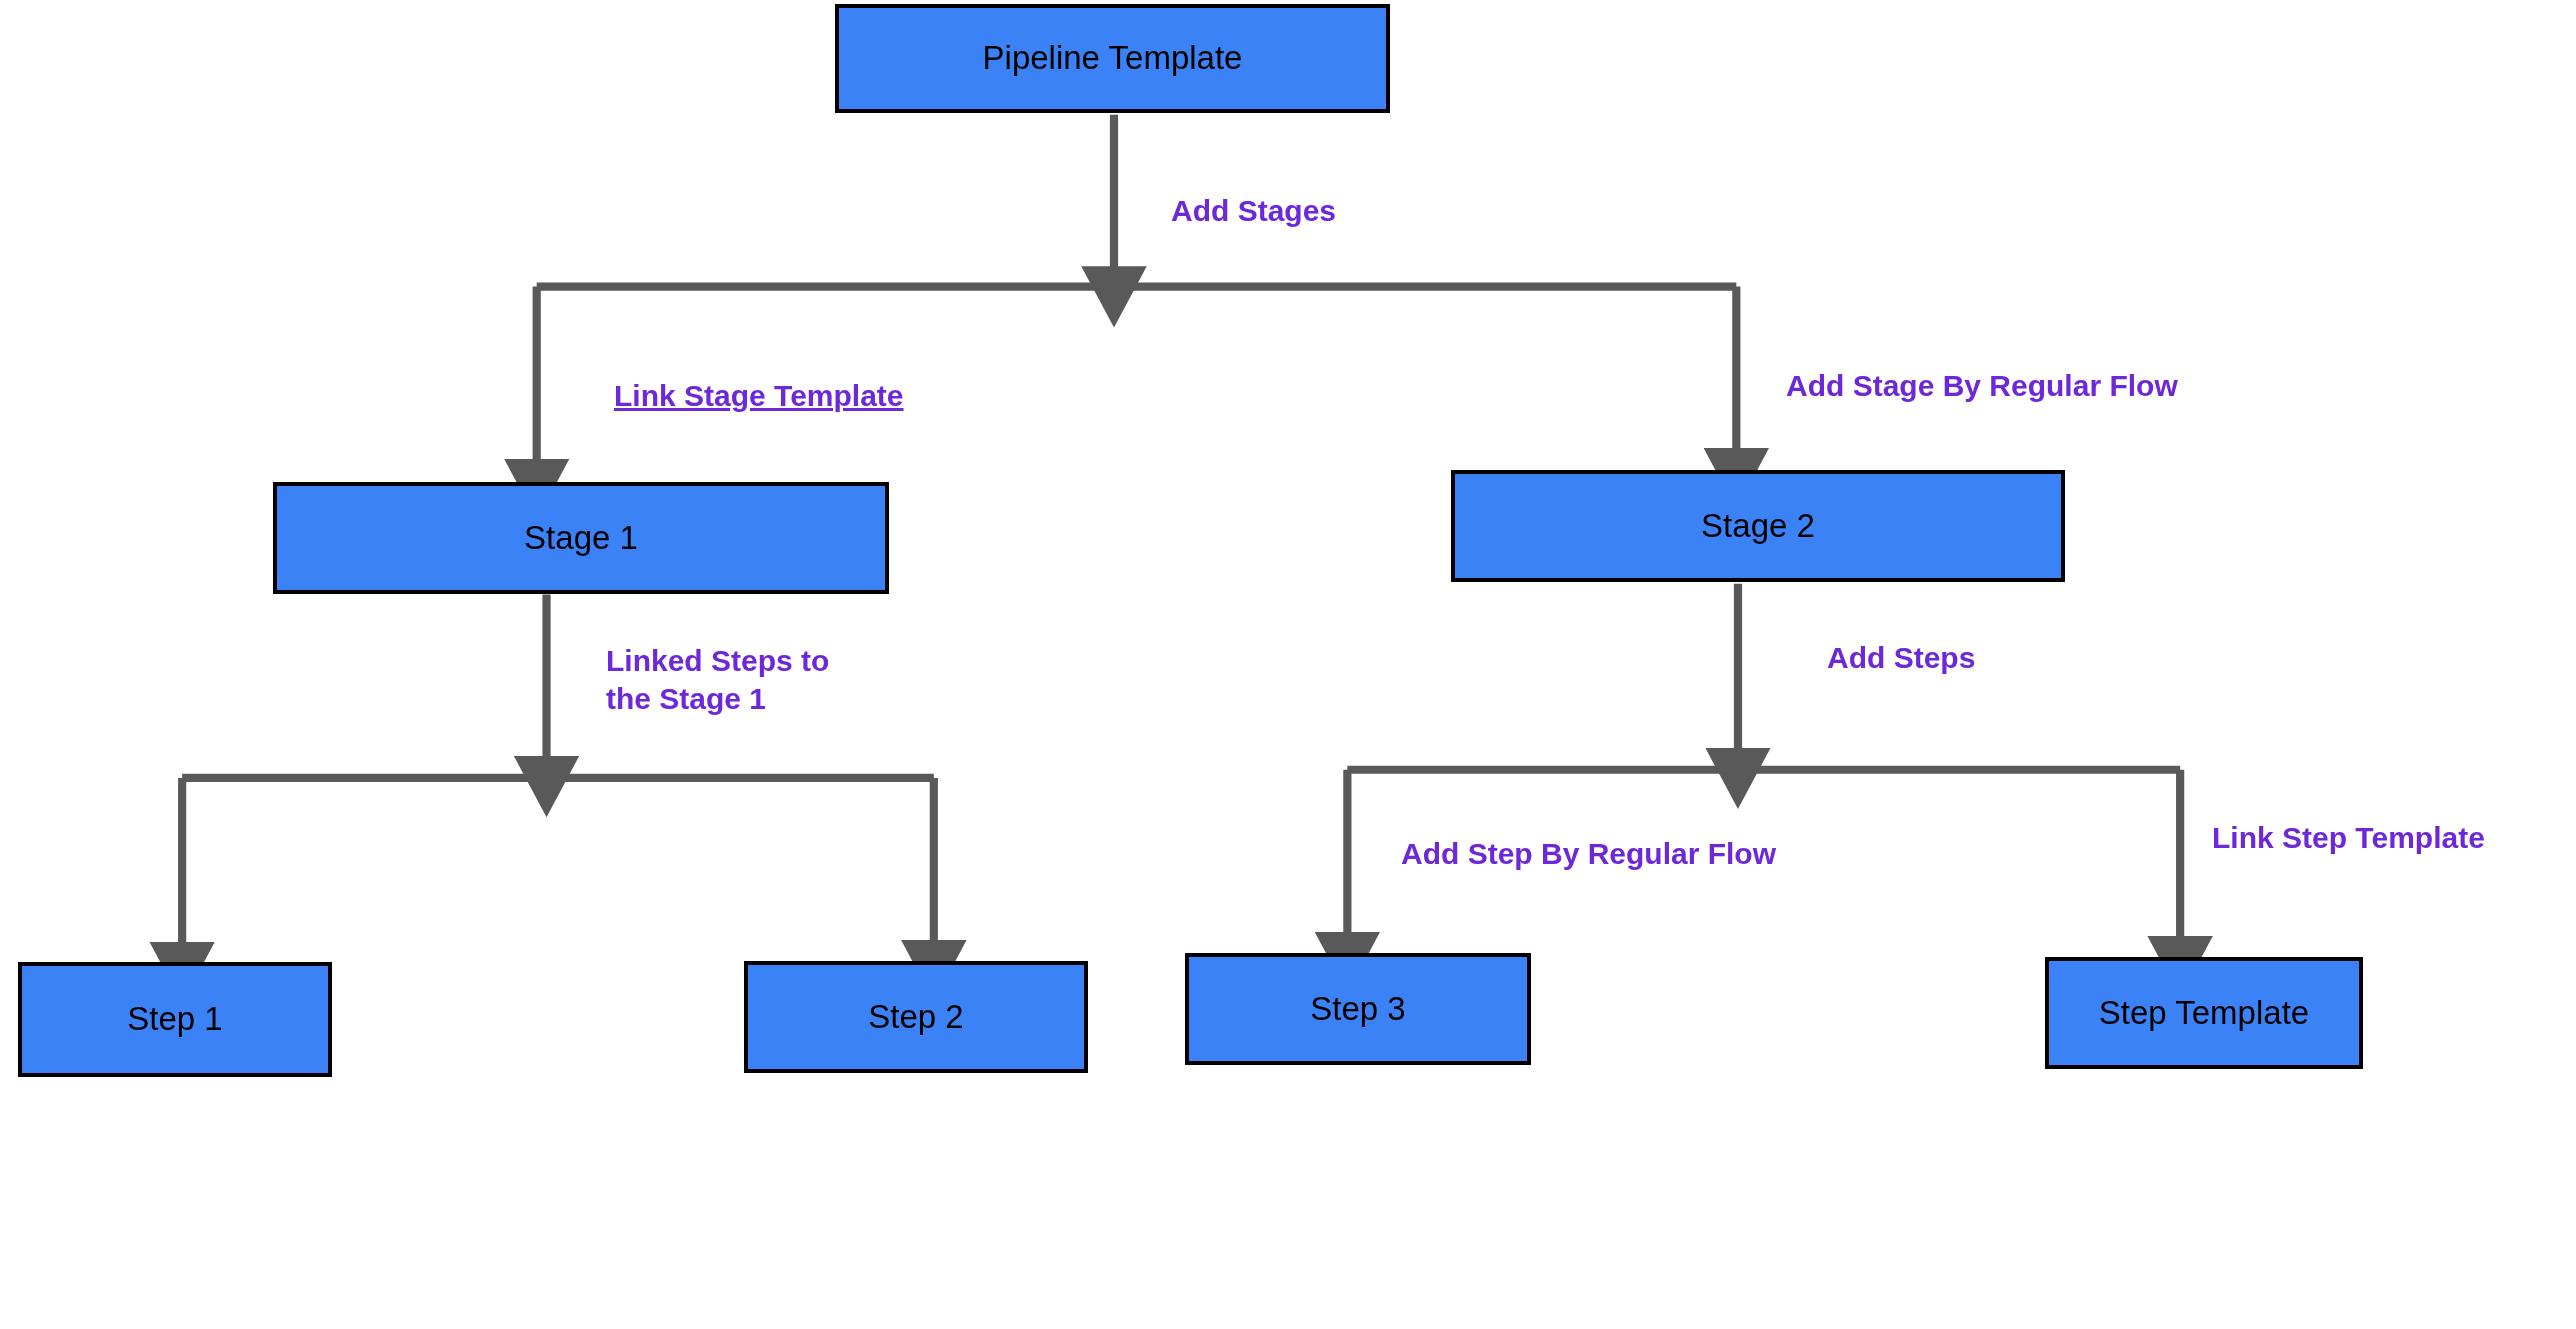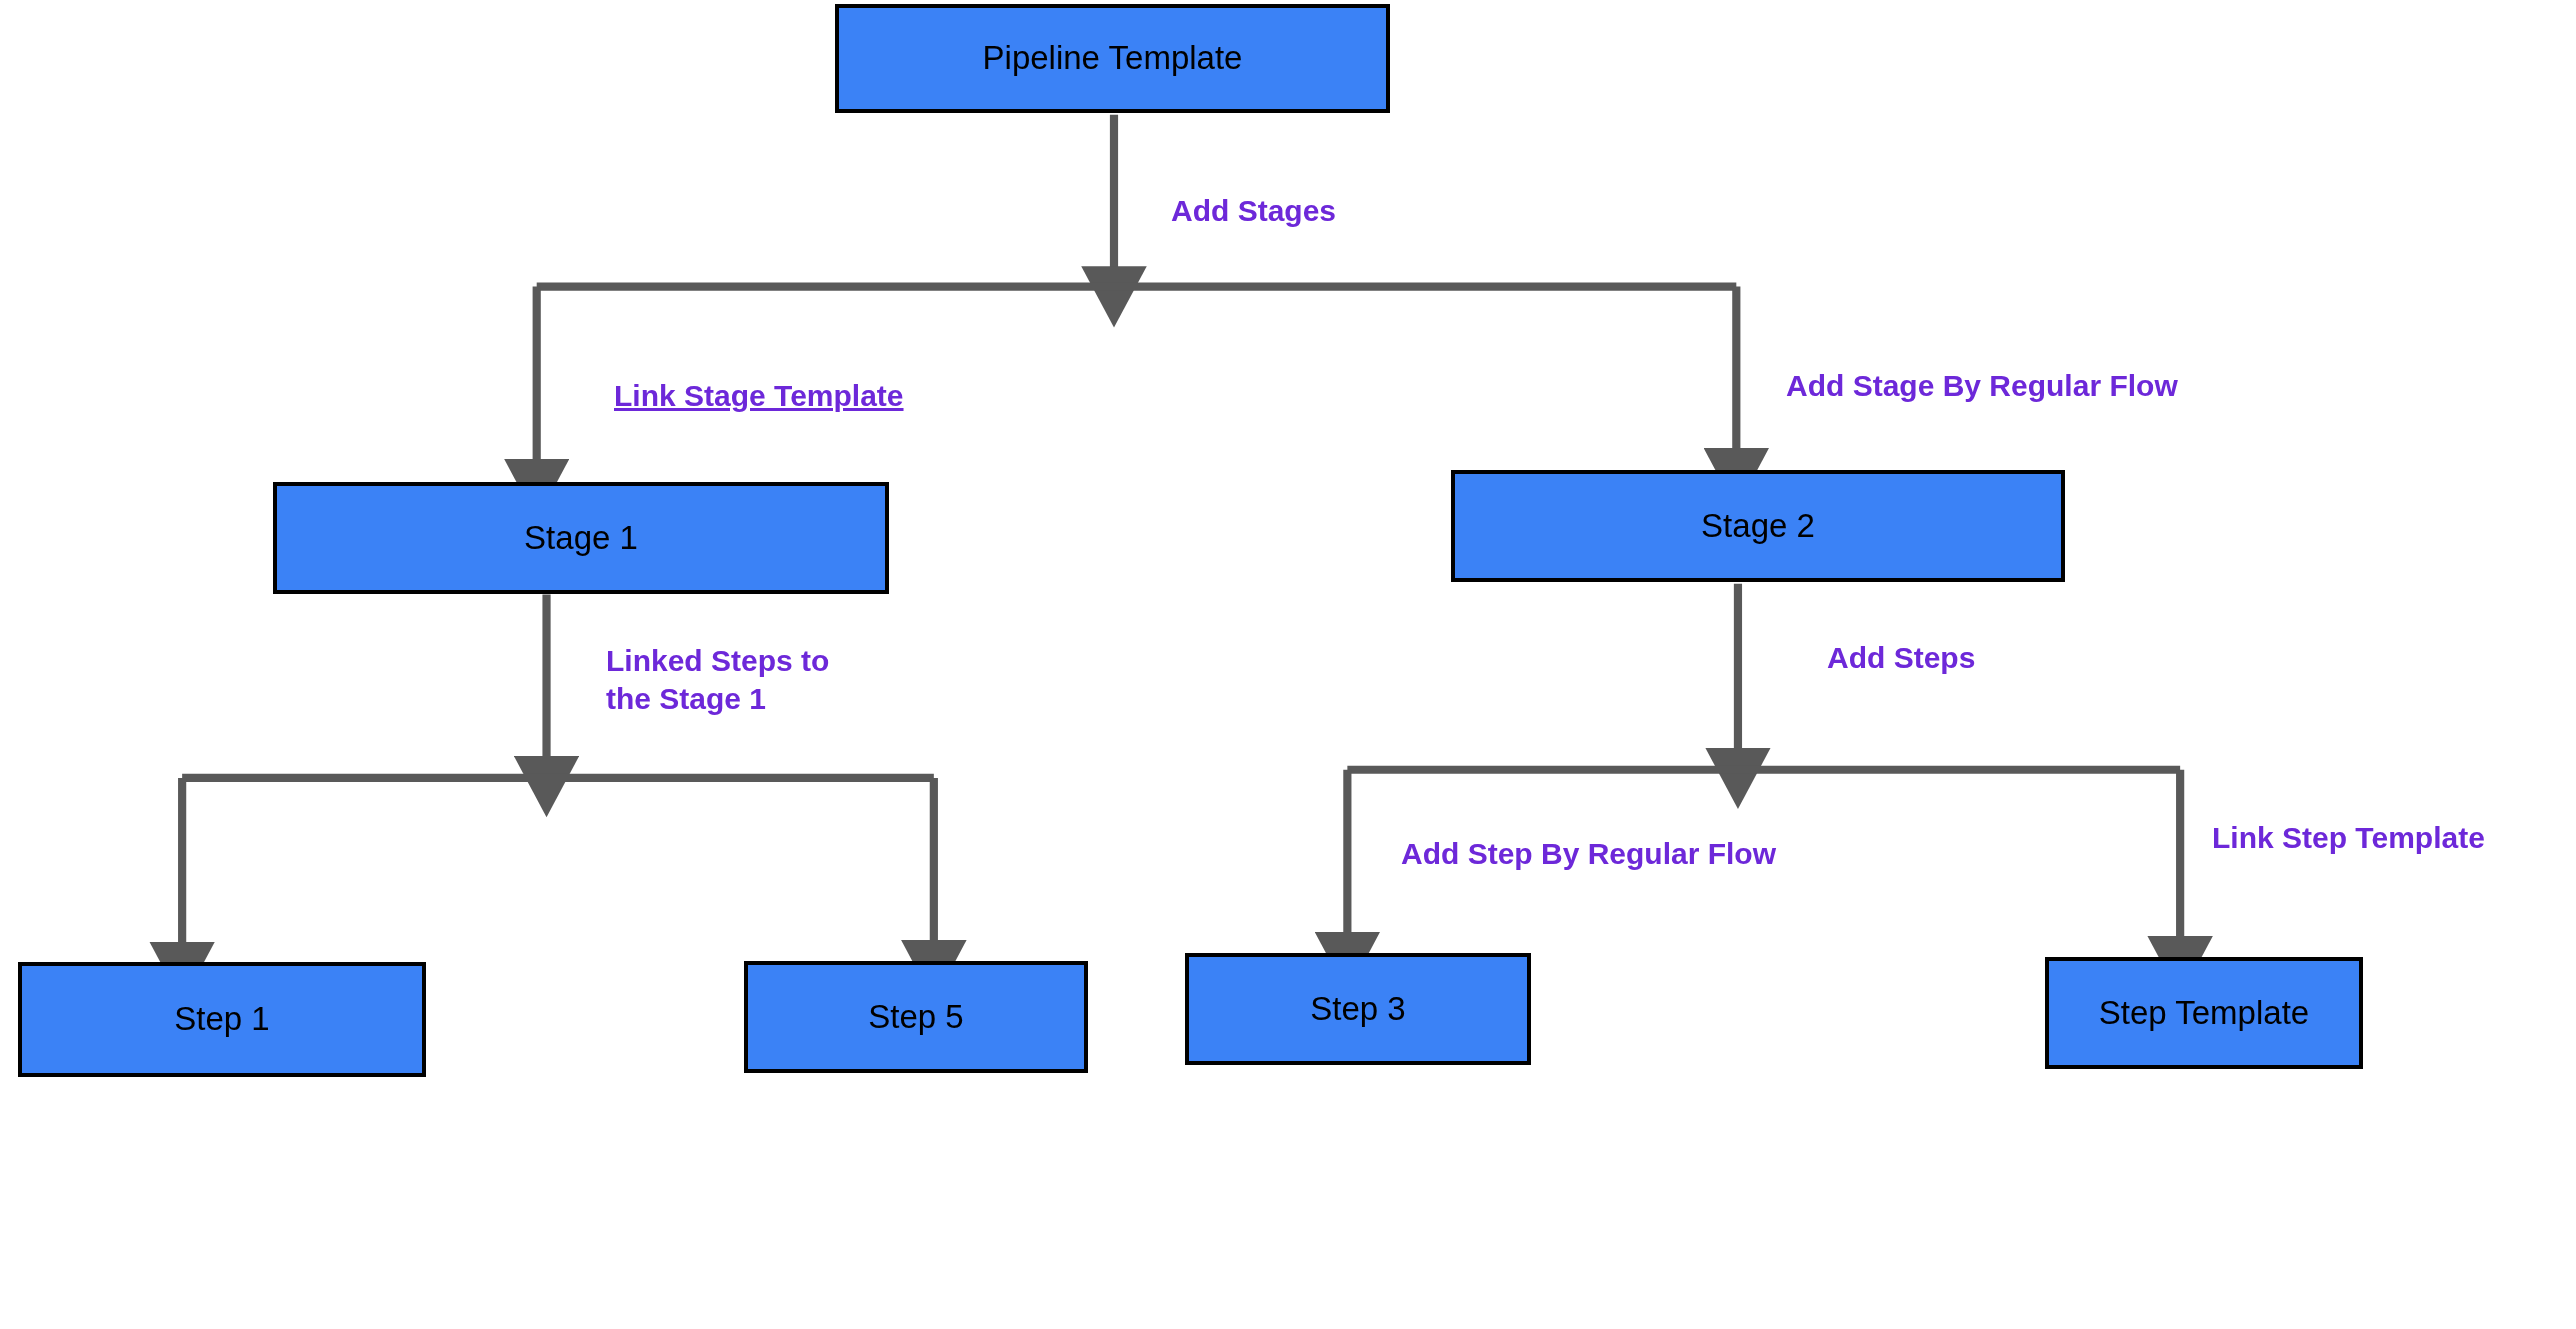--- a/index.html
+++ b/index.html
@@ -99,26 +99,26 @@
   </div>
 
   <div class="node-box" style="left:273px; top:482px; width:616px; height:112px;text-align:center;">
     <span>Stage 1</span>
   </div>
 
   <div class="node-box" style="left:1451px; top:470px; width:614px; height:112px;">
     <span>Stage 2</span>
   </div>
 
-  <div class="node-box" style="left:18px; top:962px; width:408px; height:115px;">
+  <div class="node-box" style="left:18px; top:962px; width:314px; height:115px;">
     <span>Step 1</span>
   </div>
 
   <div class="node-box" style="left:744px; top:961px; width:344px; height:112px;">
-    <span>Step 5</span>
+    <span>Step 2</span>
   </div>
 
   <div class="node-box" style="left:1185px; top:953px; width:346px; height:112px;justify-content:center;">
     <span>Step 3</span>
   </div>
 
   <div class="node-box" style="left:2045px; top:957px; width:318px; height:112px;">
     <span>Step Template</span>
   </div>
 

